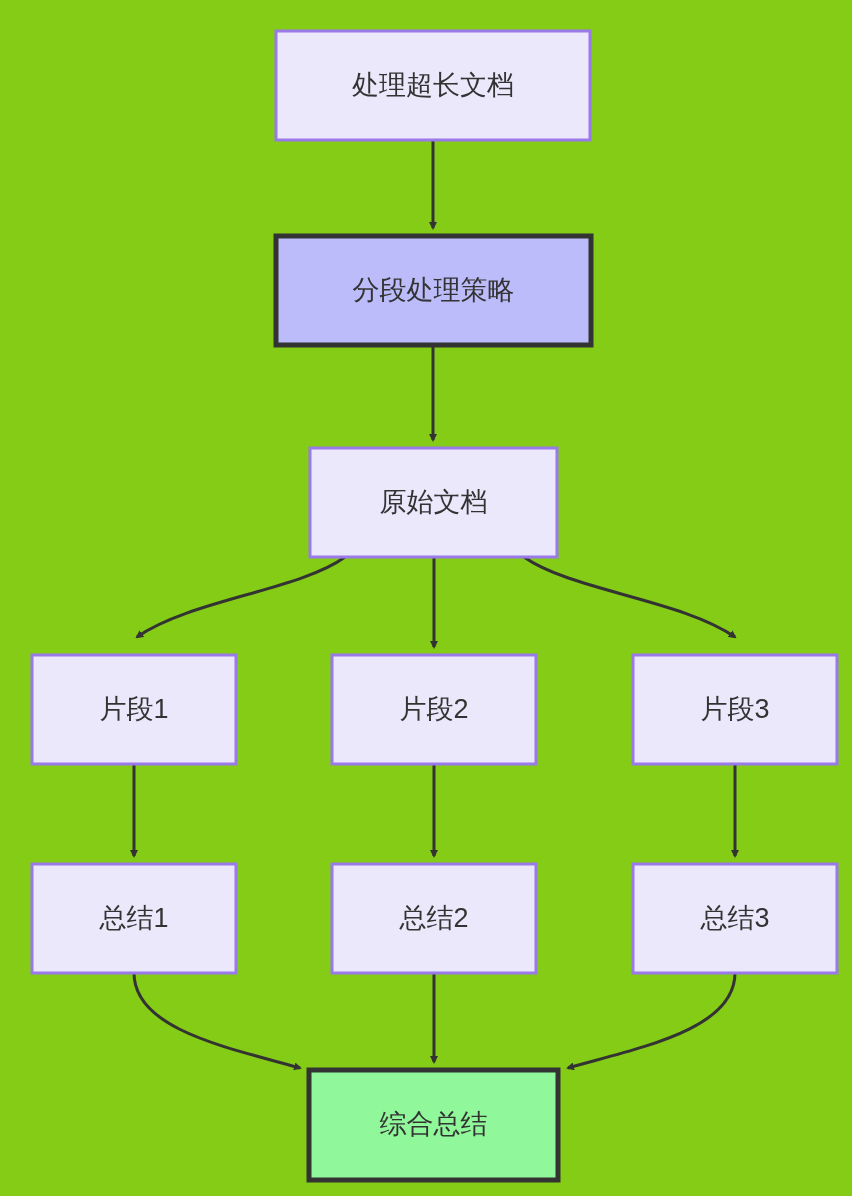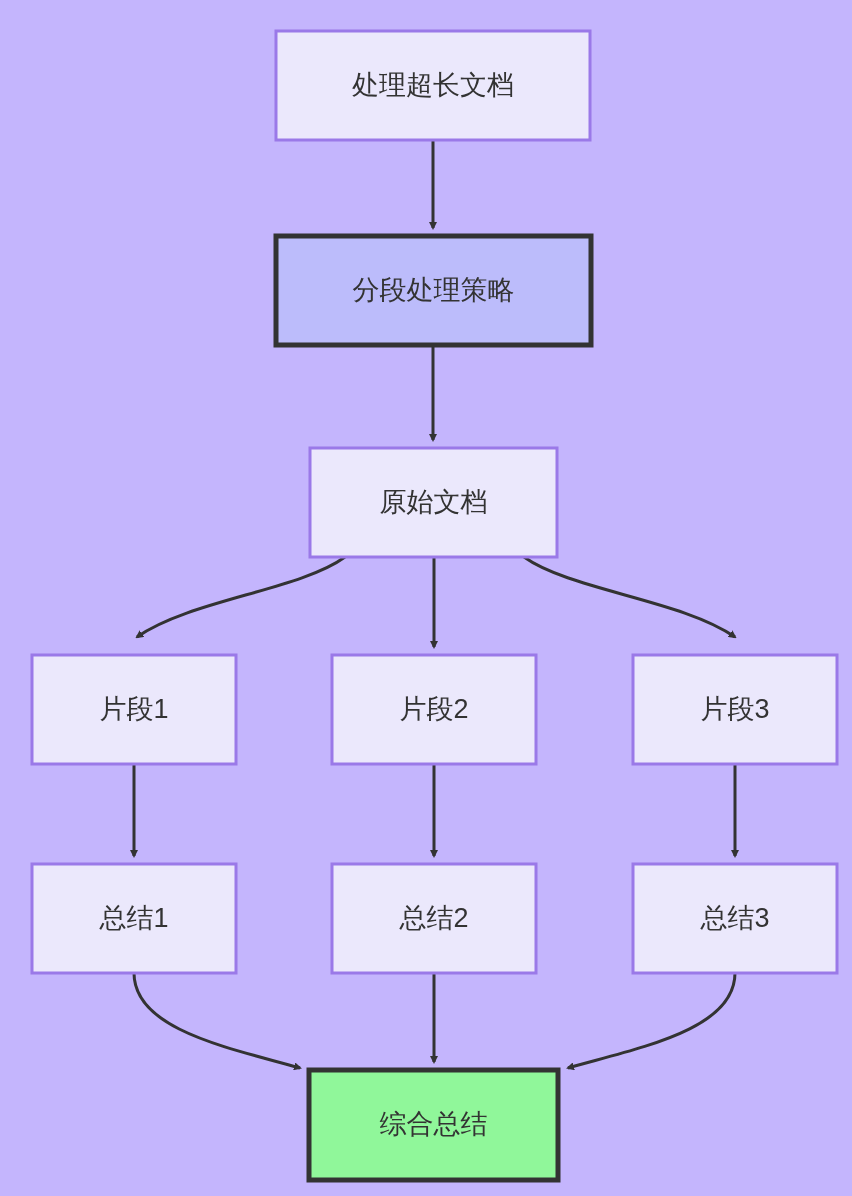--- a/index.html
+++ b/index.html
@@ -7,21 +7,21 @@
     padding: 0;
     background: #ffffff;
   }
   body {
     font-family: "Liberation Sans", "DejaVu Sans", sans-serif;
   }
   #diagram-root {
     position: relative;
     width: 852px;
     height: 1196px;
-    background: #c4b5fd;
+    background: #84cc16;
     overflow: hidden;
   }
   #flow-svg {
     position: absolute;
     top: 0;
     left: 0;
     width: 852px;
     height: 1196px;
   }
   .node-rect {

